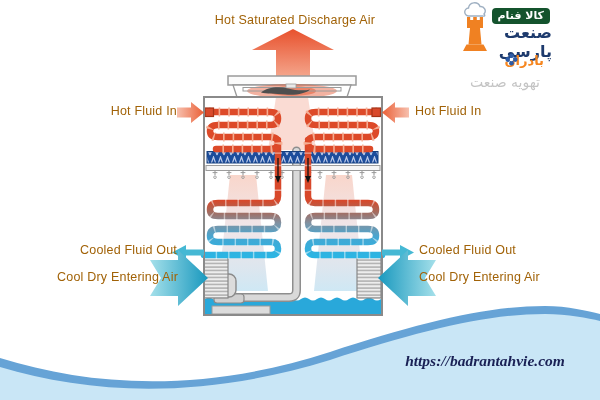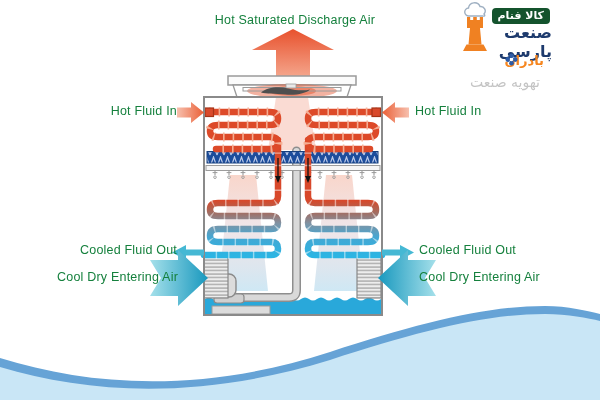--- a/index.html
+++ b/index.html
@@ -1,19 +1,19 @@
 <!DOCTYPE html>
 <html><head>
 <meta charset="utf-8">
 <style>
   html,body{margin:0;padding:0;background:#fff;}
   .stage{position:relative;width:600px;height:400px;background:#ffffff;overflow:hidden;
          font-family:"Liberation Sans",sans-serif;}
   .stage svg{position:absolute;left:0;top:0;}
-  .lbl{position:absolute;font-size:12.5px;color:#15803d;letter-spacing:.2px;line-height:1.1;}
+  .lbl{position:absolute;font-size:12.5px;color:#a16207;letter-spacing:.2px;line-height:1.1;}
   .lbl.r{text-align:right;}
   .lbl.l{text-align:left;}
   .lbl.c{text-align:center;}
   .url{position:absolute;top:352px;left:375px;width:220px;text-align:center;
        font-family:"Liberation Serif",serif;font-style:italic;font-weight:bold;
        font-size:15.5px;color:#1a2155;}
   .logo{position:absolute;top:2px;right:12px;width:126px;height:94px;}
   .logo .badge{position:absolute;top:6px;right:38px;background:#14532d;color:#fff;
        border-radius:4px;padding:1px 6px 2px;font-size:11px;font-weight:bold;
        font-family:"DejaVu Sans",sans-serif;direction:rtl;}
@@ -186,20 +186,21 @@
 
 <div class="lbl r" style="left:90px;top:105px;width:87px;">Hot Fluid In</div>
 <div class="lbl l" style="left:415px;top:105px;width:100px;">Hot Fluid In</div>
 
 <div class="lbl r" style="left:50px;top:244px;width:127px;">Cooled Fluid Out</div>
 <div class="lbl l" style="left:419px;top:244px;width:130px;">Cooled Fluid Out</div>
 
 <div class="lbl r" style="left:25px;top:271px;width:153px;">Cool Dry Entering Air</div>
 <div class="lbl l" style="left:419px;top:271px;width:150px;">Cool Dry Entering Air</div>
 
+<div class="url">https://badrantahvie.com</div>
 
 <div class="logo">
   <svg class="cloud-ic" width="28" height="17" viewBox="0 0 28 17">
     <path d="M7,14 a4,4 0 0 1 -0.5,-8 a6,6 0 0 1 11.5,-1.5 a4.5,4.5 0 0 1 4,7.5 q2,2.5 -1.5,2 z" fill="#ffffff" stroke="#9fb0c2" stroke-width="1.4"></path>
   </svg>
   <svg class="tower-ic" width="26" height="38" viewBox="0 0 26 38">
     <polygon points="1,37 25,37 21.5,30.5 4.5,30.5" fill="#f08122"></polygon>
     <polygon points="6.5,30.5 19.5,30.5 18,14 8,14" fill="#f08122"></polygon>
     <path d="M5,14 V3 h3.2 v3 h3 v-3 h3.6 v3 h3 v-3 h3.2 v11 z" fill="#f08122"></path>
   </svg>

